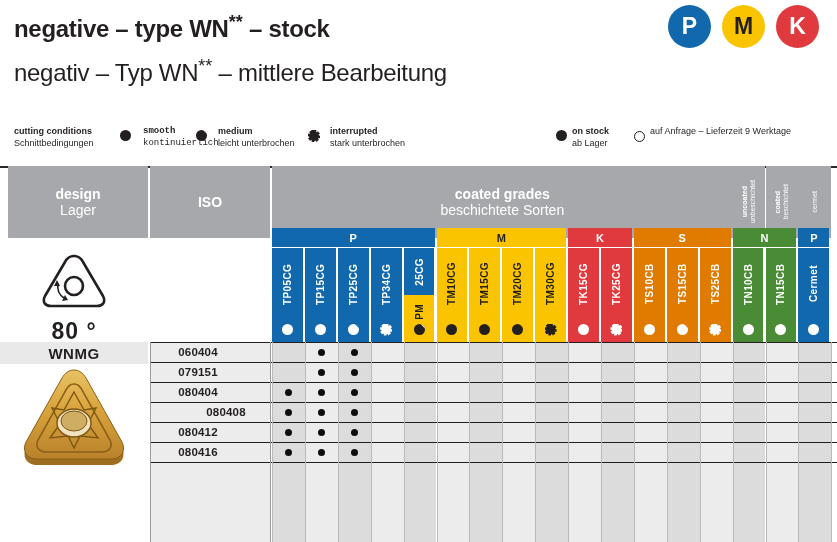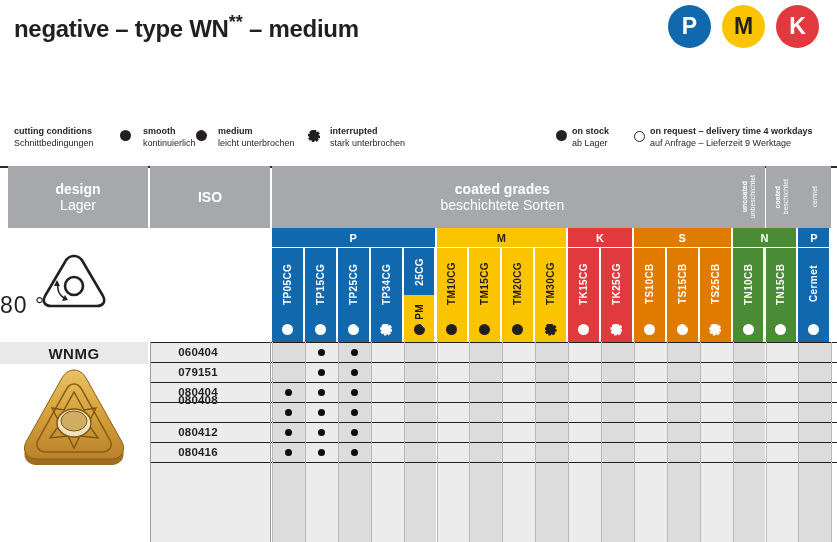--- a/index.html
+++ b/index.html
@@ -71,21 +71,21 @@
   }
 
   
   #table{position:absolute;left:0;top:166px;width:837px;height:376px;}
 
   .hdr-gray{background:#a6a8ab;color:#ffffff;}
 
   
   #hrow1{position:absolute;left:0;top:0;height:62px;width:837px;}
   .h1cell{
-    position:absolute;top:0;height:62px;
+    position:absolute;top:0;height:72px;
     display:flex;align-items:center;justify-content:center;
     text-align:center;box-sizing:border-box;
   }
   .h1-l1{font-weight:bold;font-size:14px;line-height:16px;}
   .h1-l2{font-weight:normal;font-size:14px;line-height:16px;}
   .vtxt{
     writing-mode:vertical-rl;transform:rotate(180deg);
     font-size:7px;line-height:8px;text-align:center;white-space:nowrap;
   }
   .vtxt b{font-weight:bold;}
@@ -166,57 +166,59 @@
 
   
   .vsep{position:absolute;top:0;width:1px;height:200px;background:#b9b9b9;}
   .topline{position:absolute;left:0;top:0;width:837px;height:2px;background:#2b2b2b;}
 </style>
 </head>
 <body>
 
 <div id="header">
   <div id="title-en">
-    <span>negative – type WN</span><span class="sup">**</span><span> – medium</span>
+    <span>negative – type WN</span><span class="sup">**</span><span> – stock</span>
+  </div>
+  <div id="title-de">
+    <span>negativ – Typ WN</span><span class="sup">**</span><span> – mittlere Bearbeitung</span>
   </div>
   <div id="pmk-badges">
       <div class="pmk" style="background: rgb(17, 104, 173); color: rgb(255, 255, 255);">P</div>
       <div class="pmk" style="background: rgb(251, 196, 0); color: rgb(35, 31, 32);">M</div>
       <div class="pmk" style="background: rgb(224, 58, 62); color: rgb(255, 255, 255);">K</div>
     </div>
 </div>
 
 <div id="legend">
   <div class="lg" style="left:14px;">
     <span class="b">cutting conditions</span>
     <span class="n">Schnittbedingungen</span>
   </div>
 <div class="lgsym" style="left: 120px;"><span class="sym-smooth"></span></div>
-    <div class="lg" style="left: 143px;">
+    <div class="lg" style="left: 143px; font-family: Liberation Mono, monospace;">
       <span class="b">smooth</span>
       <span class="n">kontinuierlich</span>
     </div>
     <div class="lgsym" style="left: 196px;"><span class="sym-medium "></span></div>
     <div class="lg" style="left: 218px;">
       <span class="b">medium</span>
       <span class="n">leicht unterbrochen</span>
     </div>
     <div class="lgsym" style="left: 308px;"><span class="sym-inter"></span></div>
     <div class="lg" style="left: 330px;">
       <span class="b">interrupted</span>
       <span class="n">stark unterbrochen</span>
     </div>
     <div class="lgsym" style="left: 556px;"><span class="sym-smooth"></span></div>
     <div class="lg" style="left: 572px;">
       <span class="b">on stock</span>
       <span class="n">ab Lager</span>
     </div>
     <div class="lgsym" style="left: 634px; top: 11px;"><span class="sym-open"></span></div>
     <div class="lg" style="left: 650px;">
-      <span class="b">on request – delivery time 4 workdays</span>
       <span class="n">auf Anfrage – Lieferzeit 9 Werktage</span>
     </div>
   </div>
 
 <div id="table">
   <div class="topline"></div>
 
   <div id="hrow1">
       <div class="h1cell hdr-gray " style="left: 8px; width: 140px;">
         <div>
@@ -410,21 +412,21 @@
       <div class="rowline" style="top: 20px;"></div>
       <div class="isocell" style="top: 20px;">079151</div>
       <div class="dot" style="left: 317.85px; top: 26.5px;"></div>
       <div class="dot" style="left: 350.75px; top: 26.5px;"></div>
       <div class="rowline" style="top: 40px;"></div>
       <div class="isocell" style="top: 40px;">080404</div>
       <div class="dot" style="left: 284.95px; top: 46.5px;"></div>
       <div class="dot" style="left: 317.85px; top: 46.5px;"></div>
       <div class="dot" style="left: 350.75px; top: 46.5px;"></div>
       <div class="rowline" style="top: 60px;"></div>
-      <div class="isocell" style="top: 48px;">080408</div>
+      <div class="isocell" style="top: 60px; padding-left: 28px;">080408</div>
       <div class="dot" style="left: 284.95px; top: 66.5px;"></div>
       <div class="dot" style="left: 317.85px; top: 66.5px;"></div>
       <div class="dot" style="left: 350.75px; top: 66.5px;"></div>
       <div class="rowline" style="top: 80px;"></div>
       <div class="isocell" style="top: 80px;">080412</div>
       <div class="dot" style="left: 284.95px; top: 86.5px;"></div>
       <div class="dot" style="left: 317.85px; top: 86.5px;"></div>
       <div class="dot" style="left: 350.75px; top: 86.5px;"></div>
       <div class="rowline" style="top: 100px;"></div>
       <div class="isocell" style="top: 100px;">080416</div>
@@ -455,15 +457,15 @@
     </div>
 
 <div style="position: absolute; left: 0px; top: 82px; width: 148px; height: 94px; background: rgb(255, 255, 255);">
       <svg width="148" height="64" viewBox="0 0 148 64" style="position:absolute;left:0;top:0;">
         <path d="M74 8 C78 8 81 10 83 14 L103 48 C106 54 103 58 97 58 L51 58 C45 58 42 54 45 48 L65 14 C67 10 70 8 74 8 Z" fill="none" stroke="#231f20" stroke-width="2.6" stroke-linejoin="round"></path>
         <circle cx="74" cy="38" r="9" fill="none" stroke="#231f20" stroke-width="2.6"></circle>
         <path d="M58 36 A14 14 0 0 0 64 50" fill="none" stroke="#231f20" stroke-width="1.6"></path>
         <path d="M57 32 L60 38 L54 38 Z" fill="#231f20"></path>
         <path d="M68 52 L62 53 L65 47 Z" fill="#231f20"></path>
       </svg>
-      <div style="position:absolute;left:0;top:44px;width:148px;font-size:23px;font-weight:normal;letter-spacing:1px;">80 °</div>
+      <div style="position:absolute;left:0;top:70px;width:148px;text-align:center;font-size:23px;font-weight:bold;letter-spacing:1px;">80 °</div>
     </div>
   </div>
 
 </body></html>

